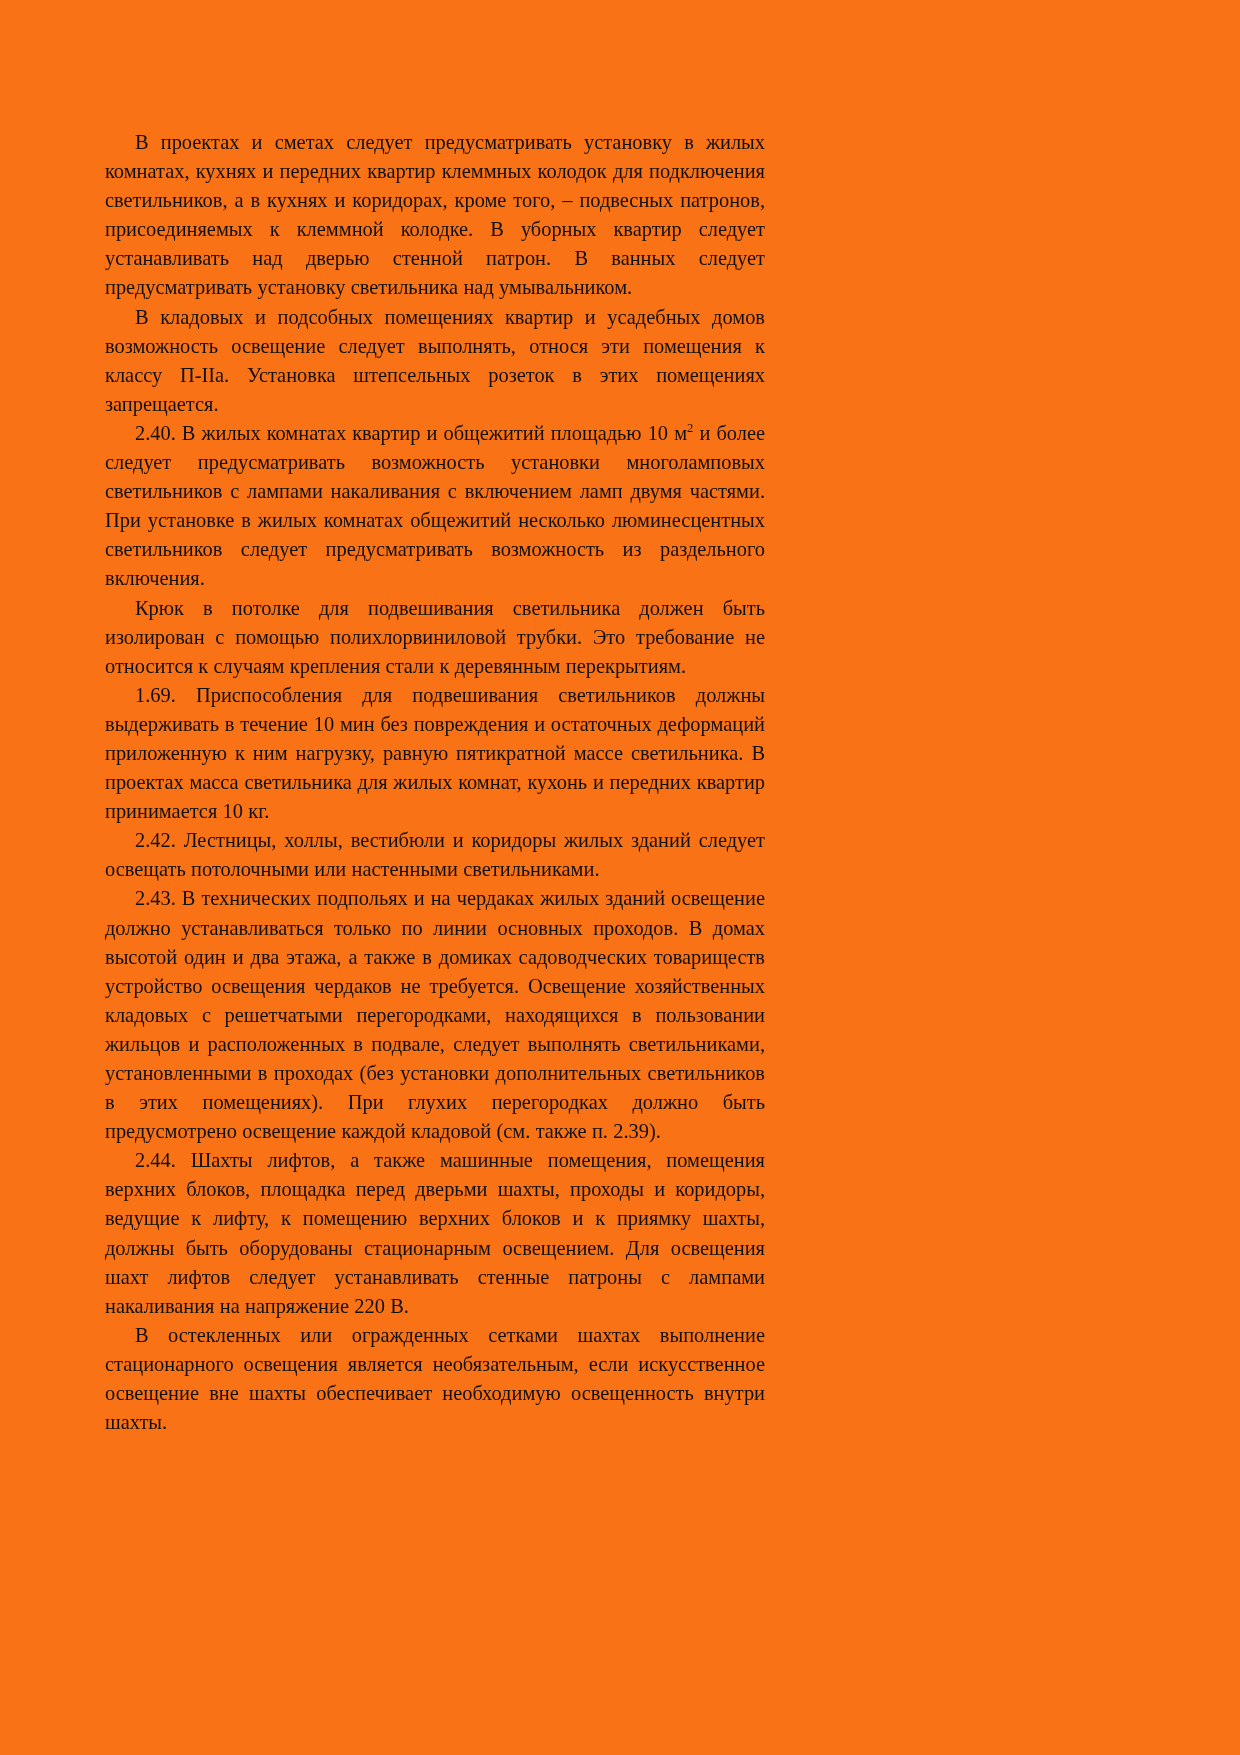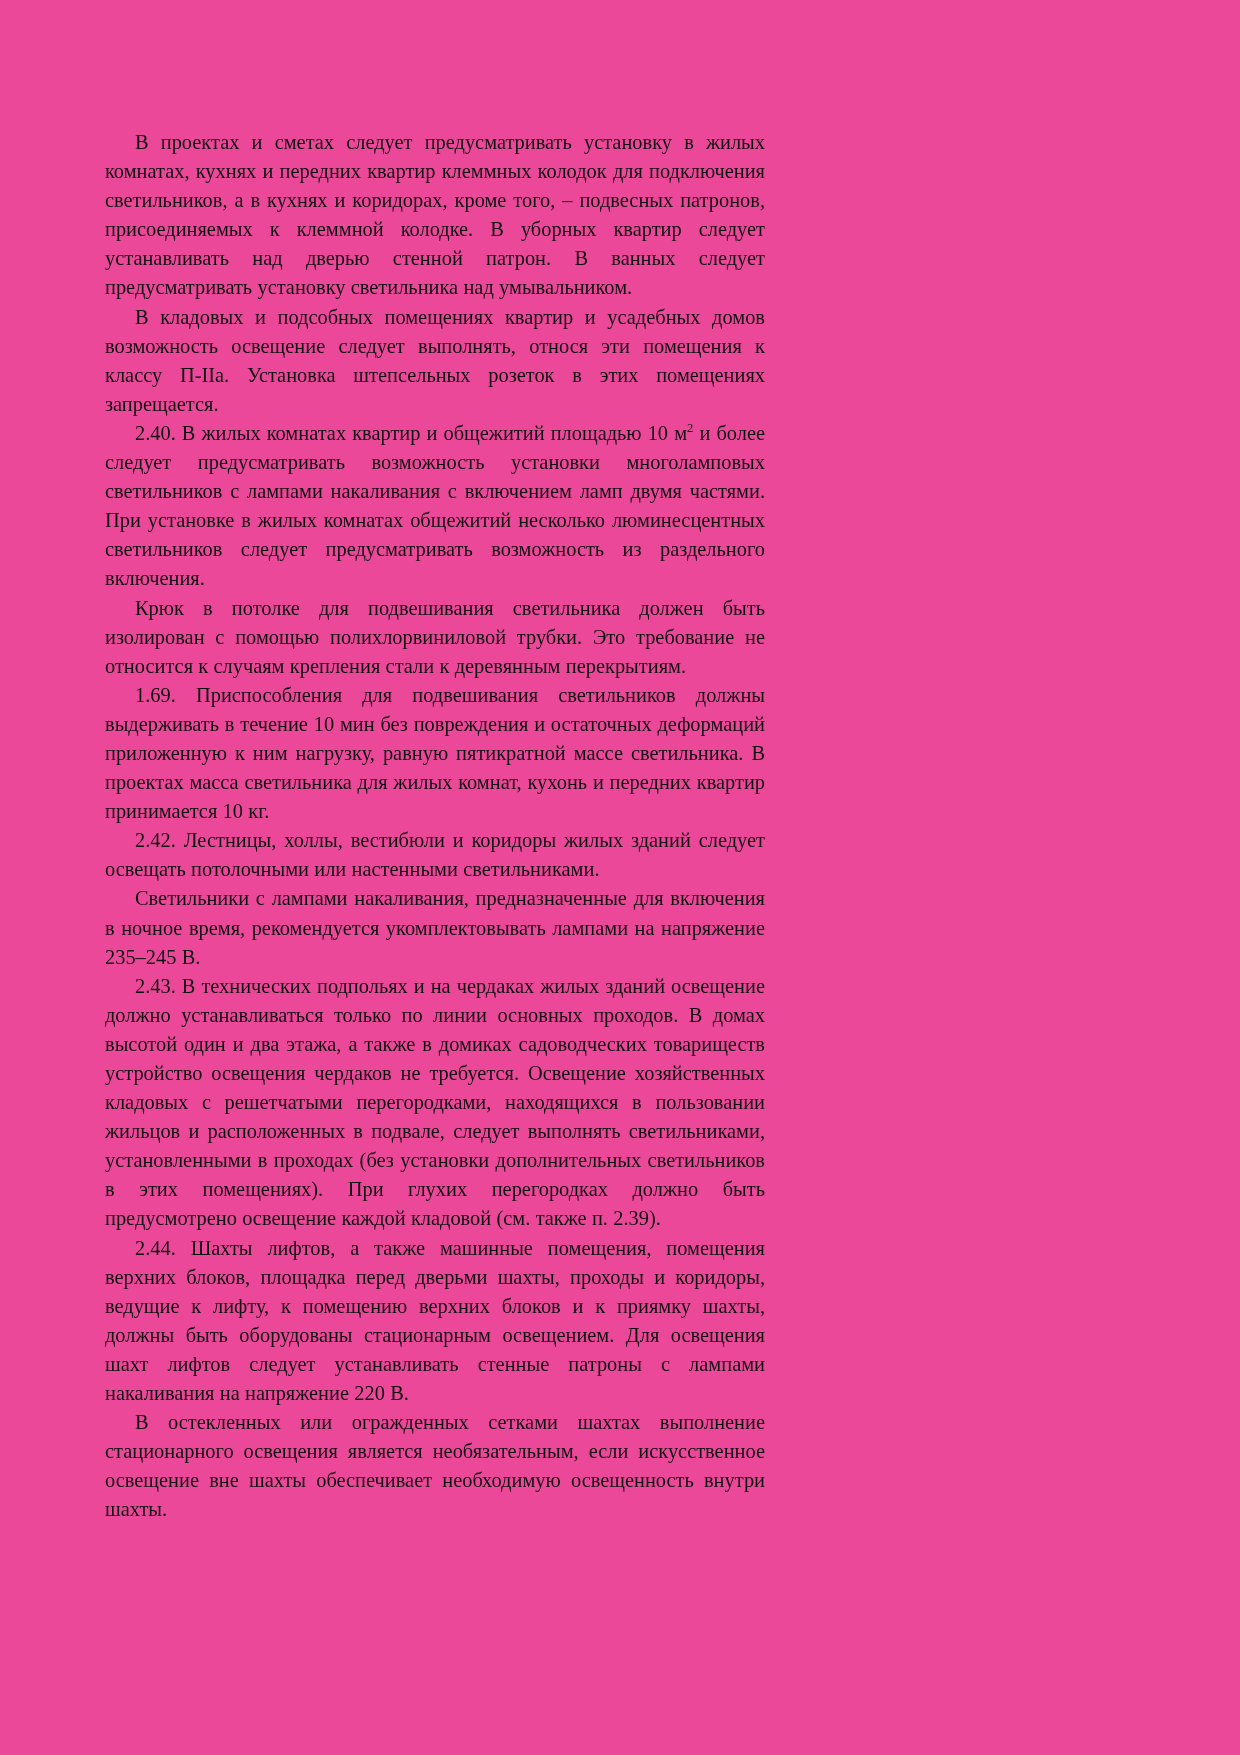--- a/index.html
+++ b/index.html
@@ -6,21 +6,21 @@
   html, body {
     margin: 0;
     padding: 0;
     background: #ffffff;
   }
   .page {
     position: relative;
     width: 1240px;
     height: 1755px;
     margin: 0 auto;
-    background: #ec4899;
+    background: #f97316;
     box-sizing: border-box;
     overflow: hidden;
   }
   .text-column {
     position: absolute;
     left: 105px;
     top: 128px;
     width: 660px;
   }
   p.para {
@@ -60,21 +60,20 @@
     <p class="para"><span>2.40. В жилых комнатах квартир и общежитий площадью 10 м</span><sup class="sup">2</sup><span> и более следует предусматривать возможность установки многоламповых светильников с лампами накаливания с включением ламп двумя частями. При установке в жилых комнатах общежитий несколько люминесцентных светильников следует предусматривать возможность из раздельного включения.</span></p>
 
     <p class="para">Крюк в потолке для подвешивания светильника должен быть изолирован с помощью полихлорвиниловой трубки. Это требование не относится к случаям крепления стали к деревянным перекрытиям.</p>
 
 
     <p class="para">1.69. Приспособления для подвешивания светильников должны выдерживать в течение 10 мин без повреждения и остаточных деформаций приложенную к ним нагрузку, равную пятикратной массе светильника. В проектах масса светильника для жилых комнат, кухонь и передних квартир принимается 10 кг.</p>
 
     <p class="para">2.42. Лестницы, холлы, вестибюли и коридоры жилых зданий следует освещать потолочными или настенными светильниками.</p>
 
 
-    <p class="para">Светильники с лампами накаливания, предназначенные для включения в ночное время, рекомендуется укомплектовывать лампами на напряжение 235–245 В.</p>
 
     <p class="para">2.43. В технических подпольях и на чердаках жилых зданий освещение должно устанавливаться только по линии основных проходов. В домах высотой один и два этажа, а также в домиках садоводческих товариществ устройство освещения чердаков не требуется. Освещение хозяйственных кладовых с решетчатыми перегородками, находящихся в пользовании жильцов и расположенных в подвале, следует выполнять светильниками, установленными в проходах (без установки дополнительных светильников в этих помещениях). При глухих перегородках должно быть предусмотрено освещение каждой кладовой (см. также п. 2.39).</p>
 
     <p class="para">2.44. Шахты лифтов, а также машинные помещения, помещения верхних блоков, площадка перед дверьми шахты, проходы и коридоры, ведущие к лифту, к помещению верхних блоков и к приямку шахты, должны быть оборудованы стационарным освещением. Для освещения шахт лифтов следует устанавливать стенные патроны с лампами накаливания на напряжение 220 В.</p>
 
     <p class="para">В остекленных или огражденных сетками шахтах выполнение стационарного освещения является необязательным, если искусственное освещение вне шахты обеспечивает необходимую освещенность внутри шахты.</p>
 
   </div>
 </div>
 

